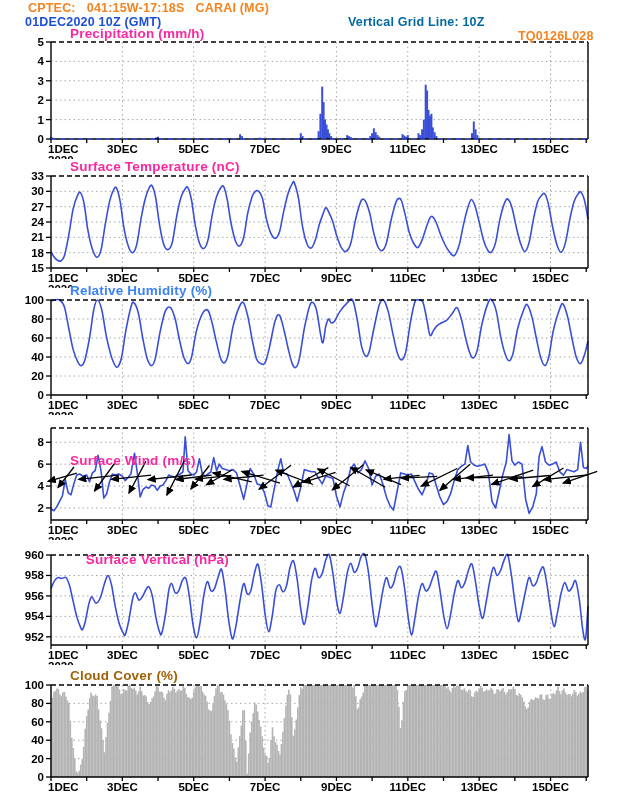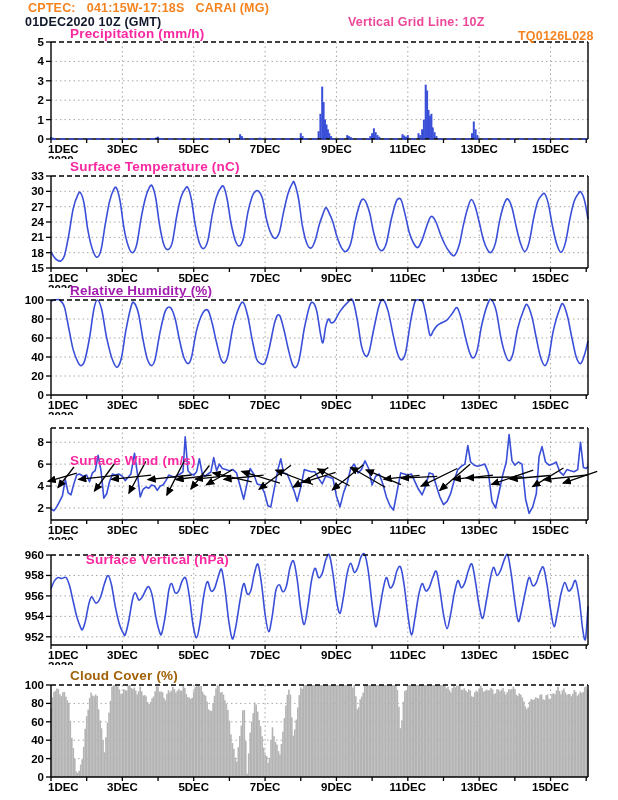--- a/index.html
+++ b/index.html
@@ -790,25 +790,25 @@
         <text x="193.72425249169436" y="791" text-anchor="middle" font-size="11.5">5DEC</text>
         <text x="265.0863787375415" y="791" text-anchor="middle" font-size="11.5">7DEC</text>
         <text x="336.4485049833887" y="791" text-anchor="middle" font-size="11.5">9DEC</text>
         <text x="407.81063122923587" y="791" text-anchor="middle" font-size="11.5">11DEC</text>
         <text x="479.172757475083" y="791" text-anchor="middle" font-size="11.5">13DEC</text>
         <text x="550.5348837209302" y="791" text-anchor="middle" font-size="11.5">15DEC</text>
       </g>
     </svg>
 
   <div class="hdr" style="left: 28px; top: 1px; color: rgb(245, 131, 31);">CPTEC:   041:15W-17:18S   CARAI (MG)</div>
-  <div class="hdr" style="left: 25px; top: 15px; color: #0f172a;">01DEC2020 10Z (GMT)</div>
-  <div class="hdr" style="left: 348px; top: 15px; color: #ec4899;">Vertical Grid Line: 10Z</div>
+  <div class="hdr" style="left: 25px; top: 15px; color: #1d4ed8;">01DEC2020 10Z (GMT)</div>
+  <div class="hdr" style="left: 348px; top: 15px; color: #0369a1;">Vertical Grid Line: 10Z</div>
   <div class="hdr" style="left: 518px; top: 29px; color: rgb(245, 131, 31);">TQ0126L028</div>
 
   <div class="ptitle" style="top: 26px; color: rgb(250, 40, 160);">Precipitation (mm/h)</div>
   <div class="ptitle" style="top: 159px; color: rgb(250, 40, 160);">Surface Temperature (nC)</div>
-  <div class="ptitle" style="top: 283px; color: #a21caf; text-decoration: underline;">Relative Humidity (%)</div>
+  <div class="ptitle" style="top: 283px; color: #3b82f6;">Relative Humidity (%)</div>
   <div class="ptitle" style="top: 411px; color: rgb(250, 40, 160); margin-top: 42px;">Surface Wind (m/s)</div>
   <div class="ptitle" style="top: 537px; color: rgb(250, 40, 160);">
     <span>Surface Vertical (hPa)</span>
   </div>
   <div class="ptitle" style="top: 668px; color: #a16207;">Cloud Cover (%)</div>
 </div>
 
 </body></html>

